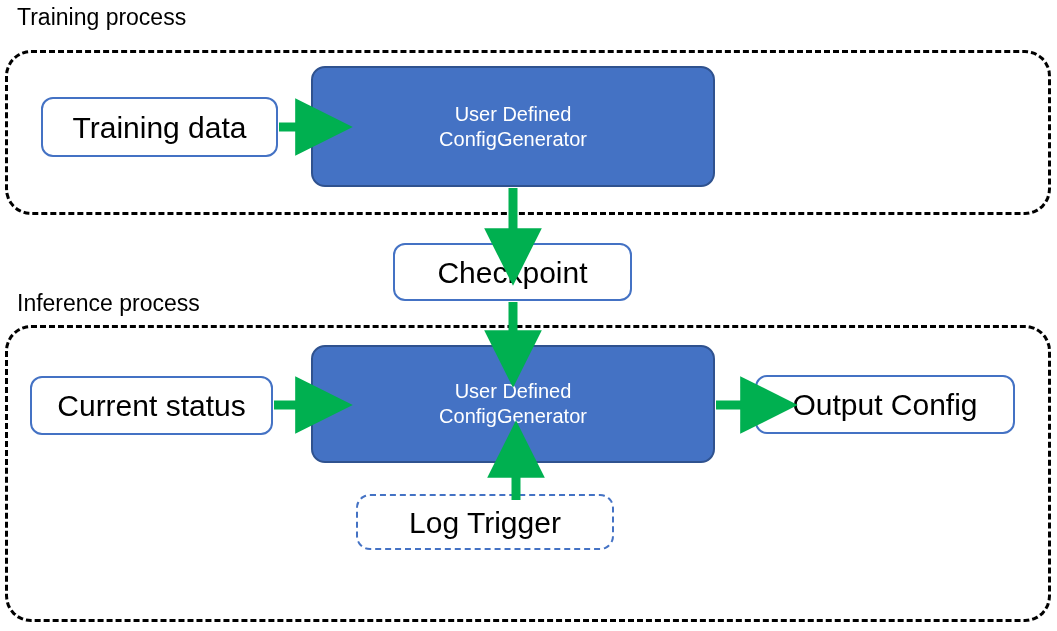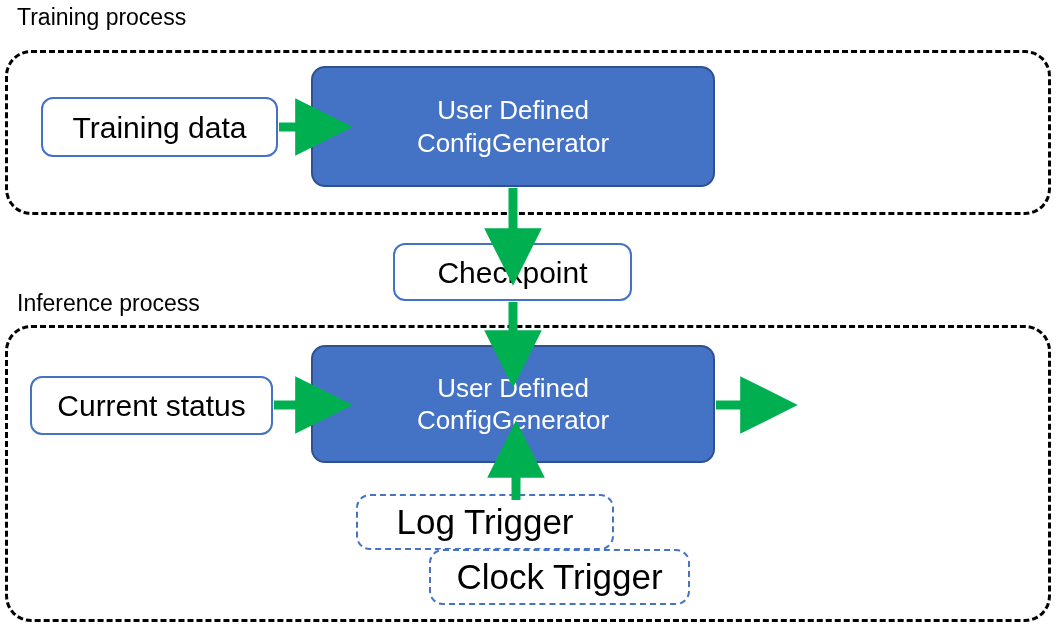--- a/index.html
+++ b/index.html
@@ -65,42 +65,42 @@
   #node-output-config { left: 755px; top: 375px; width: 260px; height: 59px; }
 
   
   .trigger-box {
     position: absolute;
     box-sizing: border-box;
     border: 2px dashed #4472c4;
     border-radius: 14px;
     background: transparent;
     color: #000000;
-    font-size: 35px;
+    font-size: 30px;
     line-height: 1.1;
     display: flex;
     align-items: center;
     justify-content: center;
     text-align: center;
     white-space: nowrap;
     font-family: "Liberation Sans", sans-serif;
   }
   #node-log-trigger   { left: 356px; top: 494px; width: 258px; height: 56px; z-index: 3; }
   #node-clock-trigger { left: 429px; top: 549px; width: 261px; height: 56px; z-index: 4; background: #ffffff; }
   
 
   
   .proc-box {
     position: absolute;
     box-sizing: border-box;
     background: #4472c4;
     border: 2px solid #2f528f;
     border-radius: 14px;
     color: #ffffff;
-    font-size: 26px;
+    font-size: 20px;
     line-height: 1.25;
     display: flex;
     flex-direction: column;
     align-items: center;
     justify-content: center;
     text-align: center;
     white-space: nowrap;
     font-family: "Liberation Sans", sans-serif;
     z-index: 5;
   }
@@ -141,24 +141,24 @@
 
   <div class="node-box" id="node-checkpoint">Checkpoint</div>
 
   <div class="node-box" id="node-current-status">Current status</div>
 
   <div class="proc-box" id="proc-inference">
     <span class="proc-line">User Defined</span>
     <span class="proc-line">ConfigGenerator</span>
   </div>
 
+  <div class="node-box" id="node-output-config">Output Config</div>
 
   <div class="trigger-box" id="node-log-trigger">Log Trigger</div>
 
-  <div class="trigger-box" id="node-clock-trigger">Clock Trigger</div>
 
   <svg id="arrow-layer" viewBox="0 0 1057 631">
     <defs>
       <marker id="ah-right" markerWidth="7" markerHeight="7" refX="1.2" refY="3.5" orient="auto" markerUnits="strokeWidth">
         <path d="M0,0.3 L6.4,3.5 L0,6.7 z" fill="#00B050"></path>
       </marker>
       <marker id="ah-down" markerWidth="7" markerHeight="7" refX="1.2" refY="3.5" orient="auto" markerUnits="strokeWidth">
         <path d="M0,0.3 L6.4,3.5 L0,6.7 z" fill="#00B050"></path>
       </marker>
       <marker id="ah-up" markerWidth="7" markerHeight="7" refX="1.2" refY="3.5" orient="auto" markerUnits="strokeWidth">

